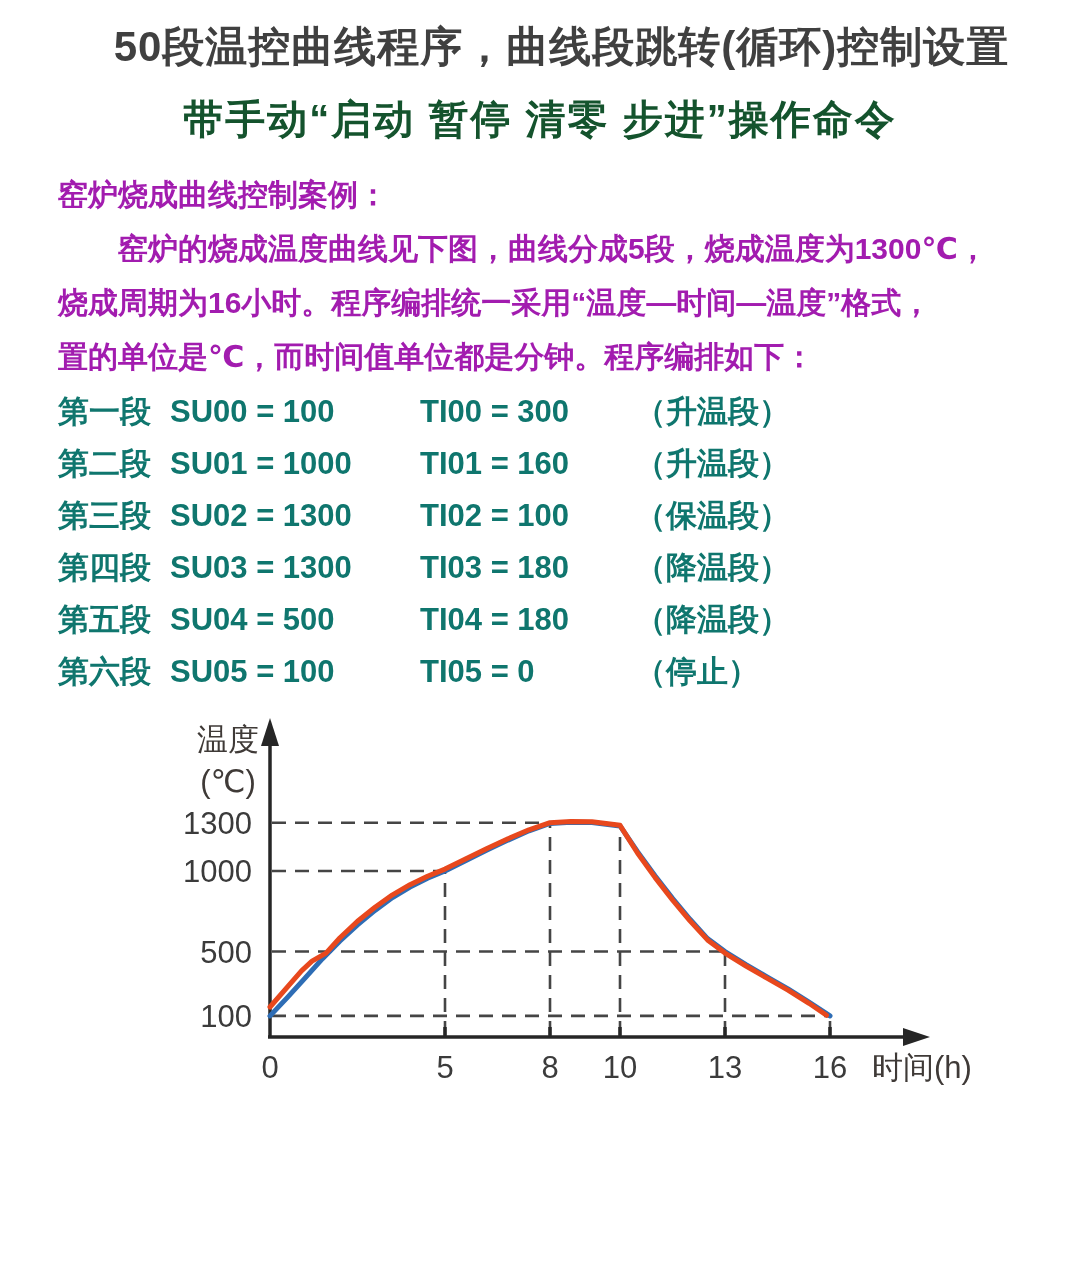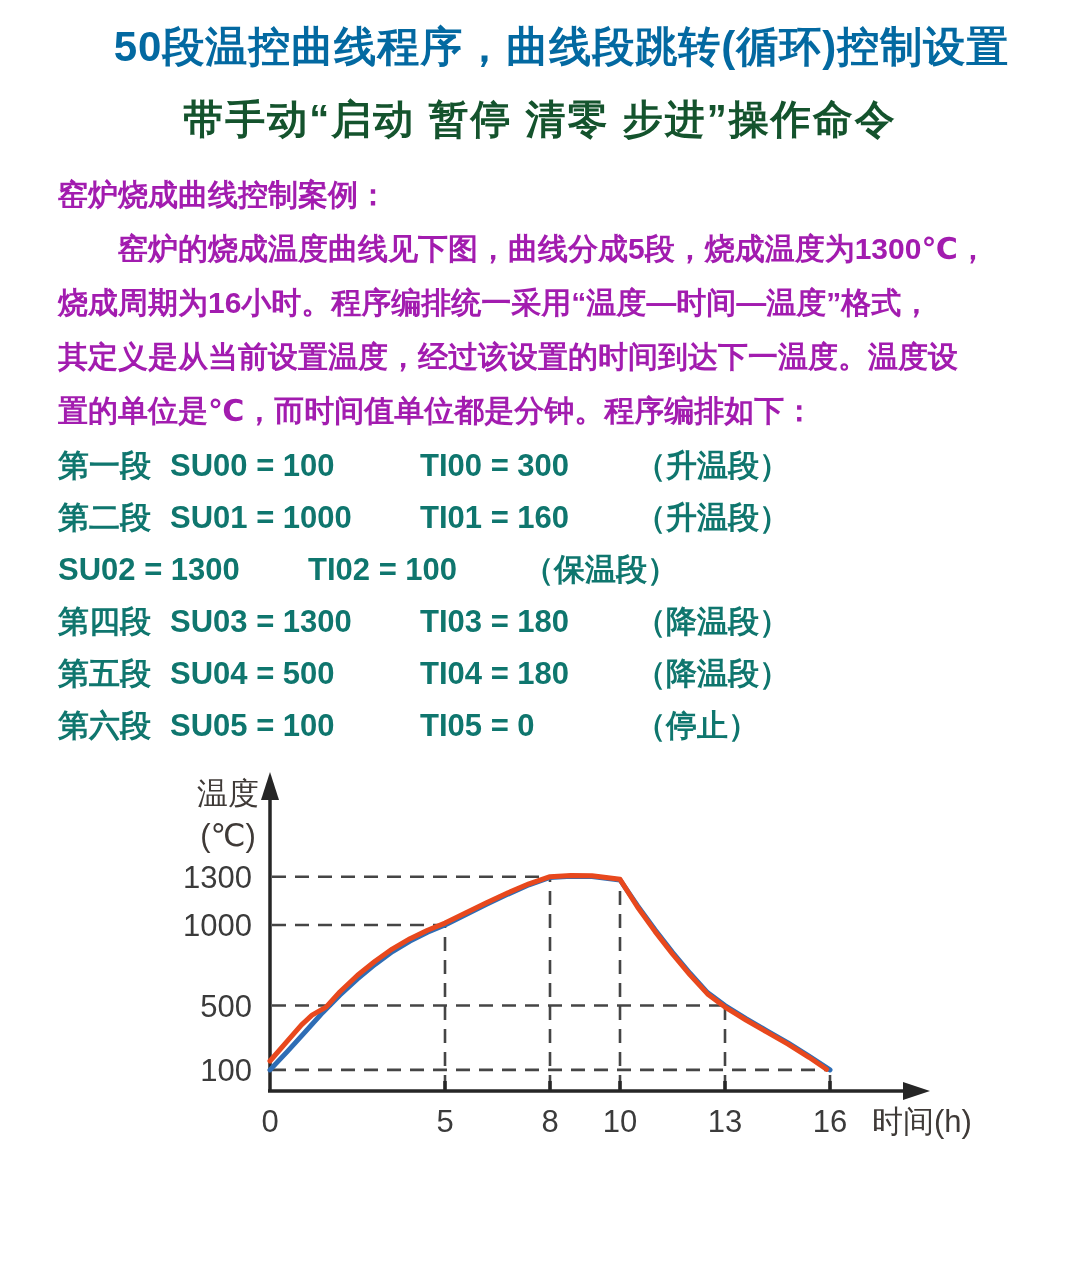--- a/index.html
+++ b/index.html
@@ -4,21 +4,21 @@
 <style>
   html,body{margin:0;padding:0;}
   body{
     width:1080px;height:1279px;overflow:hidden;background:#ffffff;
     font-family:"Liberation Sans","DejaVu Sans",sans-serif;
     color:#0e0e0e;
   }
   .page{width:1080px;height:1279px;position:relative;}
   
   .title-block{padding-top:20px;text-align:center;}
-  .title-line1{font-size:42px;font-weight:900;letter-spacing:1px;line-height:54px;color:#0369a1;margin-left:43px;}
+  .title-line1{font-size:42px;font-weight:900;letter-spacing:1px;line-height:54px;color:#404040;margin-left:43px;}
   .title-line2{font-size:40px;font-weight:900;letter-spacing:2px;line-height:54px;margin-top:18px;color:#14532d;}
   
   .intro{margin-top:22px;padding:0 56px 0 58px;}
   .intro-line{font-size:30px;font-weight:700;line-height:54px;white-space:nowrap;color:#a21caf;}
   .intro-line.indent{text-indent:2em;}
   
   .segments{margin-top:2px;padding:0 0 0 58px;}
   .segment-row{display:flex;align-items:baseline;font-size:31px;font-weight:700;line-height:52px;color:#0f766e;}
   .seg-name{width:112px;flex:0 0 auto;}
   .seg-su{width:250px;flex:0 0 auto;}
@@ -43,38 +43,38 @@
 
   <div class="title-block">
     <div class="title-line1">50段温控曲线程序，曲线段跳转(循环)控制设置</div>
     <div class="title-line2">带手动“启动 暂停 清零 步进”操作命令</div>
   </div>
 
   <div class="intro">
     <div class="intro-line">窑炉烧成曲线控制案例：</div>
     <div class="intro-line indent">窑炉的烧成温度曲线见下图，曲线分成5段，烧成温度为1300℃，</div>
     <div class="intro-line">烧成周期为16小时。程序编排统一采用“温度—时间—温度”格式，</div>
-    <div class="intro-line">其定义是从当前设置温度，经过该设置的时间到达下一温度。温度设</div>
     <div class="intro-line">置的单位是℃，而时间值单位都是分钟。程序编排如下：</div>
   </div>
 
   <div class="segments">
     <div class="segment-row">
       <span class="seg-name">第一段</span>
       <span class="seg-su">SU00 = 100</span>
       <span class="seg-ti">TI00 = 300</span>
       <span class="seg-note">（升温段）</span>
     </div>
     <div class="segment-row">
       <span class="seg-name">第二段</span>
       <span class="seg-su">SU01 = 1000</span>
       <span class="seg-ti">TI01 = 160</span>
       <span class="seg-note">（升温段）</span>
     </div>
     <div class="segment-row">
+      <span class="seg-name">第三段</span>
       <span class="seg-su">SU02 = 1300</span>
       <span class="seg-ti">TI02 = 100</span>
       <span class="seg-note">（保温段）</span>
     </div>
     <div class="segment-row">
       <span class="seg-name">第四段</span>
       <span class="seg-su">SU03 = 1300</span>
       <span class="seg-ti">TI03 = 180</span>
       <span class="seg-note">（降温段）</span>
     </div>

